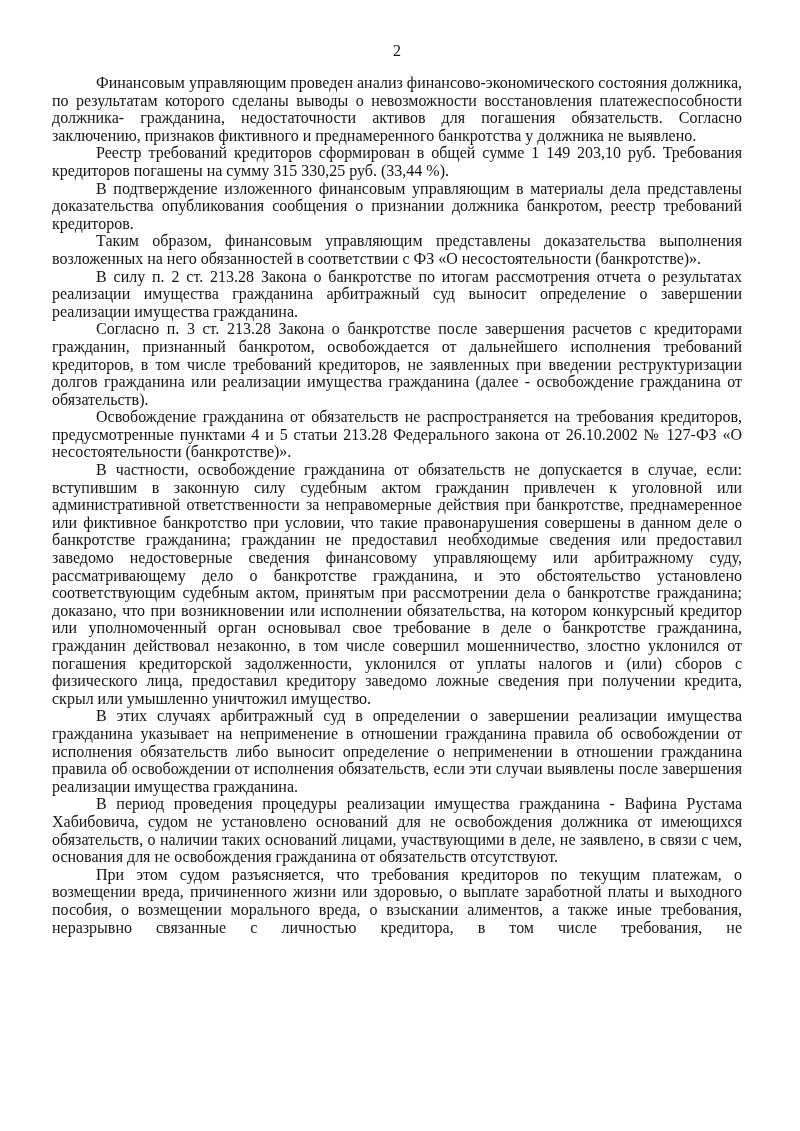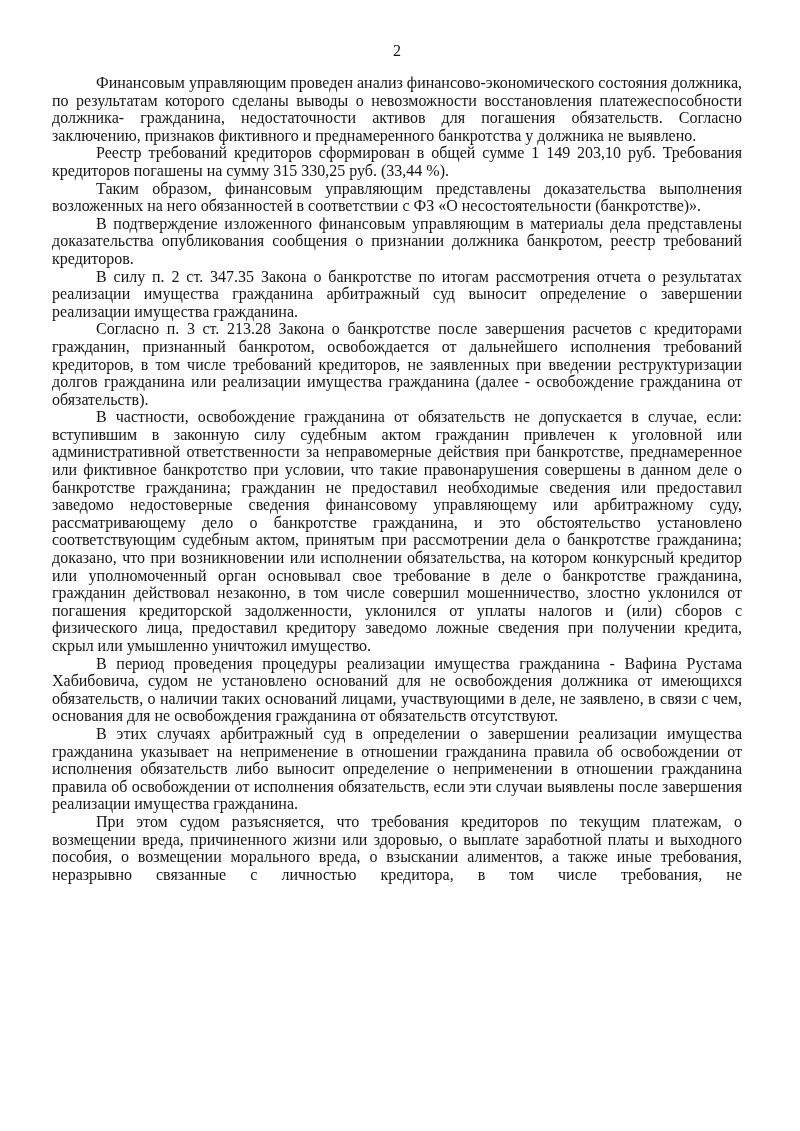--- a/index.html
+++ b/index.html
@@ -43,23 +43,24 @@
 </style>
 </head>
 <body>
 
 <div class="page">
   <div class="content">
     <div class="page-number">2</div>
     <div class="body">
       <p>Финансовым управляющим проведен анализ финансово-экономического состояния должника, по результатам которого сделаны выводы о невозможности восстановления платежеспособности должника- гражданина, недостаточности активов для погашения обязательств. Согласно заключению, признаков фиктивного и преднамеренного банкротства у должника не выявлено.</p>
       <p>Реестр требований кредиторов сформирован в общей сумме 1 149 203,10 руб. Требования кредиторов погашены на сумму 315 330,25 руб. (33,44 %).</p>
+      <p>В подтверждение изложенного финансовым управляющим в материалы дела представлены доказательства опубликования сообщения о признании должника банкротом, реестр требований кредиторов.</p>
       <p>Таким образом, финансовым управляющим представлены доказательства выполнения возложенных на него обязанностей в соответствии с ФЗ «О несостоятельности (банкротстве)».</p>
-      <p>В подтверждение изложенного финансовым управляющим в материалы дела представлены доказательства опубликования сообщения о признании должника банкротом, реестр требований кредиторов.</p>
-      <p>В силу п. 2 ст. 347.35 Закона о банкротстве по итогам рассмотрения отчета о результатах реализации имущества гражданина арбитражный суд выносит определение о завершении реализации имущества гражданина.</p>
+      <p>В силу п. 2 ст. 213.28 Закона о банкротстве по итогам рассмотрения отчета о результатах реализации имущества гражданина арбитражный суд выносит определение о завершении реализации имущества гражданина.</p>
       <p>Согласно п. 3 ст. 213.28 Закона о банкротстве после завершения расчетов с кредиторами гражданин, признанный банкротом, освобождается от дальнейшего исполнения требований кредиторов, в том числе требований кредиторов, не заявленных при введении реструктуризации долгов гражданина или реализации имущества гражданина (далее - освобождение гражданина от обязательств).</p>
+      <p>Освобождение гражданина от обязательств не распространяется на требования кредиторов, предусмотренные пунктами 4 и 5 статьи 213.28 Федерального закона от 26.10.2002 № 127-ФЗ «О несостоятельности (банкротстве)».</p>
       <p>В частности, освобождение гражданина от обязательств не допускается в случае, если: вступившим в законную силу судебным актом гражданин привлечен к уголовной или административной ответственности за неправомерные действия при банкротстве, преднамеренное или фиктивное банкротство при условии, что такие правонарушения совершены в данном деле о банкротстве гражданина; гражданин не предоставил необходимые сведения или предоставил заведомо недостоверные сведения финансовому управляющему или арбитражному суду, рассматривающему дело о банкротстве гражданина, и это обстоятельство установлено соответствующим судебным актом, принятым при рассмотрении дела о банкротстве гражданина; доказано, что при возникновении или исполнении обязательства, на котором конкурсный кредитор или уполномоченный орган основывал свое требование в деле о банкротстве гражданина, гражданин действовал незаконно, в том числе совершил мошенничество, злостно уклонился от погашения кредиторской задолженности, уклонился от уплаты налогов и (или) сборов с физического лица, предоставил кредитору заведомо ложные сведения при получении кредита, скрыл или умышленно уничтожил имущество.</p>
+      <p>В этих случаях арбитражный суд в определении о завершении реализации имущества гражданина указывает на неприменение в отношении гражданина правила об освобождении от исполнения обязательств либо выносит определение о неприменении в отношении гражданина правила об освобождении от исполнения обязательств, если эти случаи выявлены после завершения реализации имущества гражданина.</p>
       <p>В период проведения процедуры реализации имущества гражданина - Вафина Рустама Хабибовича, судом не установлено оснований для не освобождения должника от имеющихся обязательств, о наличии таких оснований лицами, участвующими в деле, не заявлено, в связи с чем, основания для не освобождения гражданина от обязательств отсутствуют.</p>
-      <p>В этих случаях арбитражный суд в определении о завершении реализации имущества гражданина указывает на неприменение в отношении гражданина правила об освобождении от исполнения обязательств либо выносит определение о неприменении в отношении гражданина правила об освобождении от исполнения обязательств, если эти случаи выявлены после завершения реализации имущества гражданина.</p>
       <p class="continues">При этом судом разъясняется, что требования кредиторов по текущим платежам, о возмещении вреда, причиненного жизни или здоровью, о выплате заработной платы и выходного пособия, о возмещении морального вреда, о взыскании алиментов, а также иные требования, неразрывно связанные с личностью кредитора, в том числе требования, не</p>
     </div>
   </div>
 </div>
 
 </body></html>

